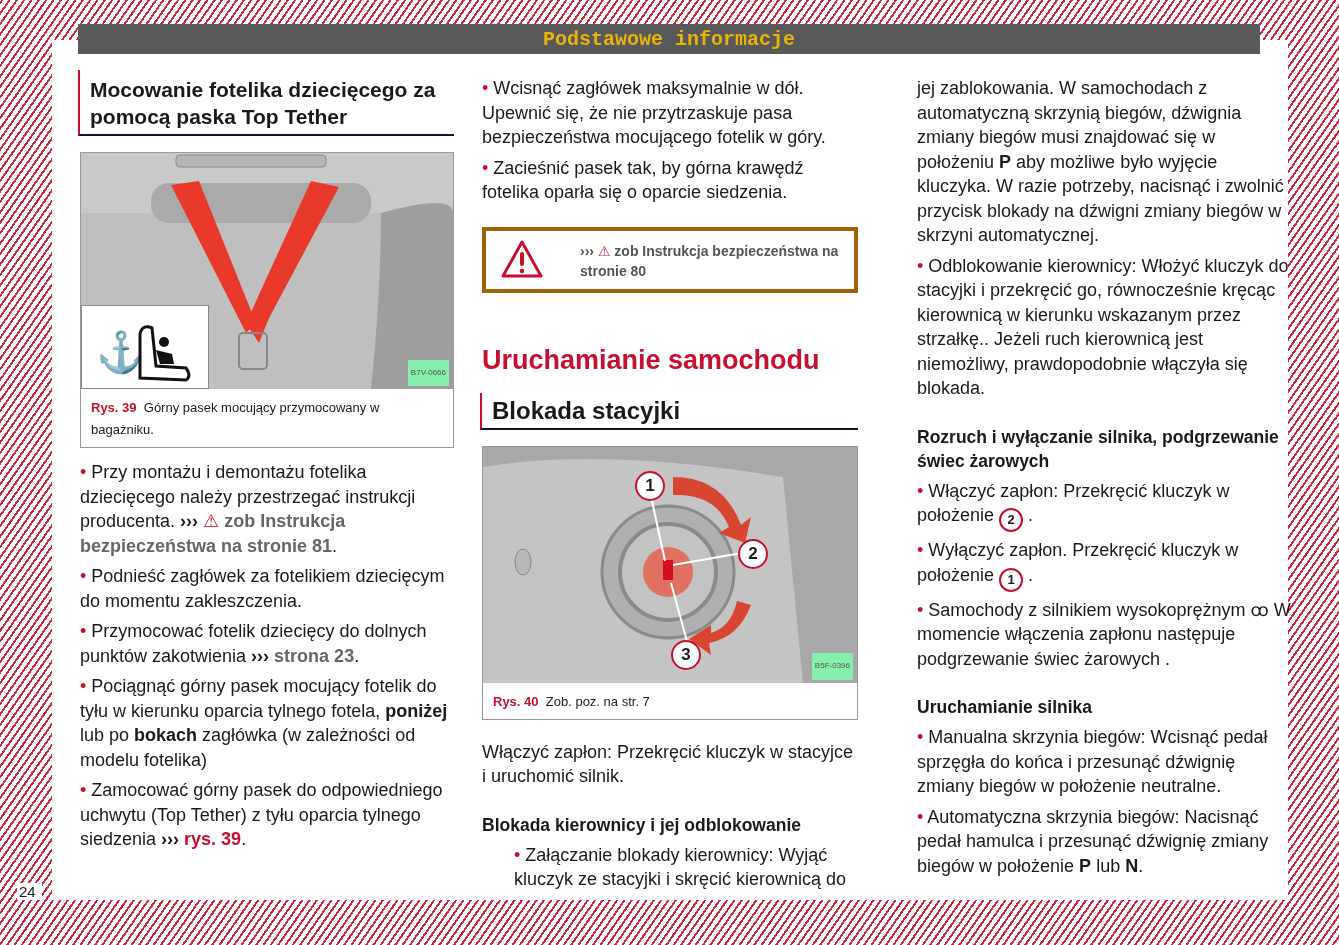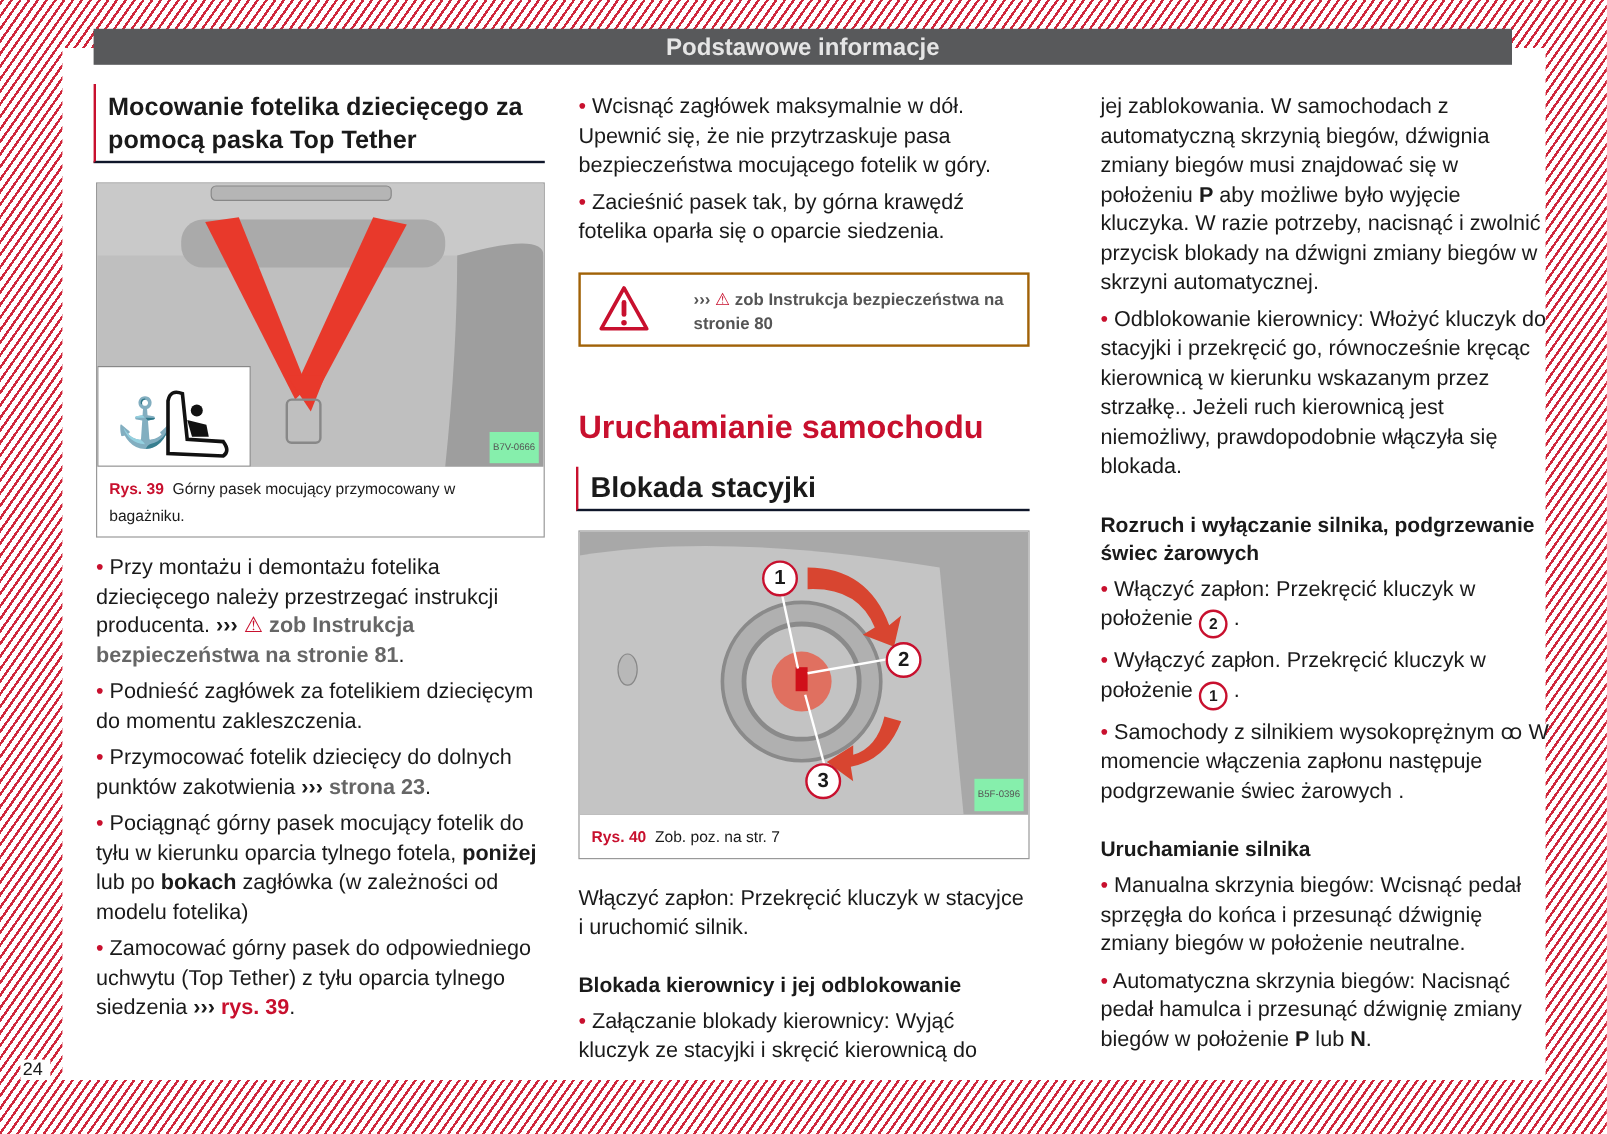--- a/index.html
+++ b/index.html
@@ -6,42 +6,42 @@
   body {
     width: 1339px; height: 945px; position: relative; overflow: hidden;
     font-family: "Liberation Sans", sans-serif; color: #1a1a1a;
     background: repeating-linear-gradient(-55deg, #ffffff 0px, #ffffff 4px, #d0283c 4px, #d0283c 6px);
   }
   .page {
     position: absolute; left: 52px; top: 40px; width: 1236px; height: 860px; background: #fff;
   }
   .header-bar {
     position: absolute; left: 78px; top: 24px; width: 1182px; height: 30px; background: #58595b;
-    color: #e5e5e5; font-weight: bold; font-size: 20px; text-align: center; line-height: 32px;
+    color: #eab308; font-weight: bold; font-size: 20px; text-align: center; line-height: 32px; font-family: Liberation Mono, monospace;
   }
   .col { position: absolute; top: 70px; font-size: 18px; line-height: 24.5px; }
   .col1 { left: 80px; width: 374px; }
   .col2 { left: 482px; width: 376px; }
   .col3 { left: 917px; width: 376px; }
   .section-h {
     font-weight: bold; font-size: 21px; line-height: 27px; border-left: 2px solid #c8102e;
     border-bottom: 2px solid #0f172a; padding: 6px 0 4px 10px; margin-left: -2px;
   }
   .chapter-h { color: #c8102e; font-weight: bold; font-size: 27px; margin: 0; line-height: 34px; }
   .sub-h { font-weight: bold; font-size: 17.5px; line-height: 24px; }
   p { margin: 0; }
   .bullet::before { content: "• "; color: #c8102e; }
   .link { color: #666; font-weight: bold; }
   .redlink { color: #c8102e; font-weight: bold; }
   .figbox { border: 1px solid #999; background: #fff; }
   .fig-img { position: relative; background: #bdbdbd; overflow: hidden; }
   .caption { padding: 8px 10px 6px 10px; font-size: 13px; line-height: 22px; }
   .cap-num { color: #c8102e; font-weight: bold; }
   .fig-code { position: absolute; right: 4px; bottom: 3px; background: #86efac; font-size: 8px; color: #555; padding: 1px 3px; }
-  .warnbox { border: 2px solid #a16207; height: 58px; position: relative; margin-top: 22px; }
+  .warnbox { border: 4px solid #a16207; height: 58px; position: relative; margin-top: 22px; }
   .warnbox .txt { position: absolute; left: 94px; top: 10px; font-size: 14px; line-height: 20px; color: #555; font-weight: bold; }
   .circ { display: inline-block; width: 20px; height: 20px; border: 2px solid #c8102e; border-radius: 50%; text-align: center; line-height: 20px; font-size: 13px; font-weight: bold; vertical-align: -3px; }
   .pagenum { position: absolute; left: 17px; top: 883px; font-size: 15px; background: #fff; padding: 0 6px 0 2px; }
 </style>
 </head>
 <body>
 
 <div class="page"></div>
 <div class="header-bar">Podstawowe informacje</div>
 
@@ -118,21 +118,21 @@
       <div class="circ" style="position:absolute;left:188px;top:193px;background:#fff;width:26px;height:26px;line-height:26px;font-size:17px;">3</div>
       <div class="fig-code">B5F-0396</div>
     </div>
     <div class="caption">
       <span class="cap-num">Rys. 40</span>&nbsp;
       <span>Zob. poz. na str. 7</span>
     </div>
   </div>
   <p style="margin-top:20px;">Włączyć zapłon: Przekręcić kluczyk w stacyjce i uruchomić silnik.</p>
   <p class="sub-h" style="margin-top:24px;">Blokada kierownicy i jej odblokowanie</p>
-  <p class="bullet" style="margin-top:6px;">Załączanie blokady kierownicy: Wyjąć kluczyk ze stacyjki i skręcić kierownicą do</p>
+  <p class="bullet" style="margin-top:6px;margin-left:32px;">Załączanie blokady kierownicy: Wyjąć kluczyk ze stacyjki i skręcić kierownicą do</p>
 </div>
 
 <div class="col col3">
   <p style="margin-top:6px;"><span>jej zablokowania. W samochodach z automatyczną skrzynią biegów, dźwignia zmiany biegów musi znajdować się w położeniu </span><b>P</b><span> aby możliwe było wyjęcie kluczyka. W razie potrzeby, nacisnąć i zwolnić przycisk blokady na dźwigni zmiany biegów w skrzyni automatycznej.</span></p>
   <p class="bullet" style="margin-top:6px;">Odblokowanie kierownicy: Włożyć kluczyk do stacyjki i przekręcić go, równocześnie kręcąc kierownicą w kierunku wskazanym przez strzałkę.. Jeżeli ruch kierownicą jest niemożliwy, prawdopodobnie włączyła się blokada.</p>
   <p class="sub-h" style="margin-top:24px;">Rozruch i wyłączanie silnika, podgrzewanie świec żarowych</p>
   <p class="bullet" style="margin-top:6px;"><span>Włączyć zapłon: Przekręcić kluczyk w położenie </span><span class="circ">2</span><span> .</span></p>
   <p class="bullet" style="margin-top:6px;"><span>Wyłączyć zapłon. Przekręcić kluczyk w położenie </span><span class="circ">1</span><span> .</span></p>
   <p class="bullet" style="margin-top:6px;"><span>Samochody z silnikiem wysokoprężnym </span><span>ꝏ</span><span> W momencie włączenia zapłonu następuje podgrzewanie świec żarowych .</span></p>
   <p class="sub-h" style="margin-top:24px;">Uruchamianie silnika</p>

